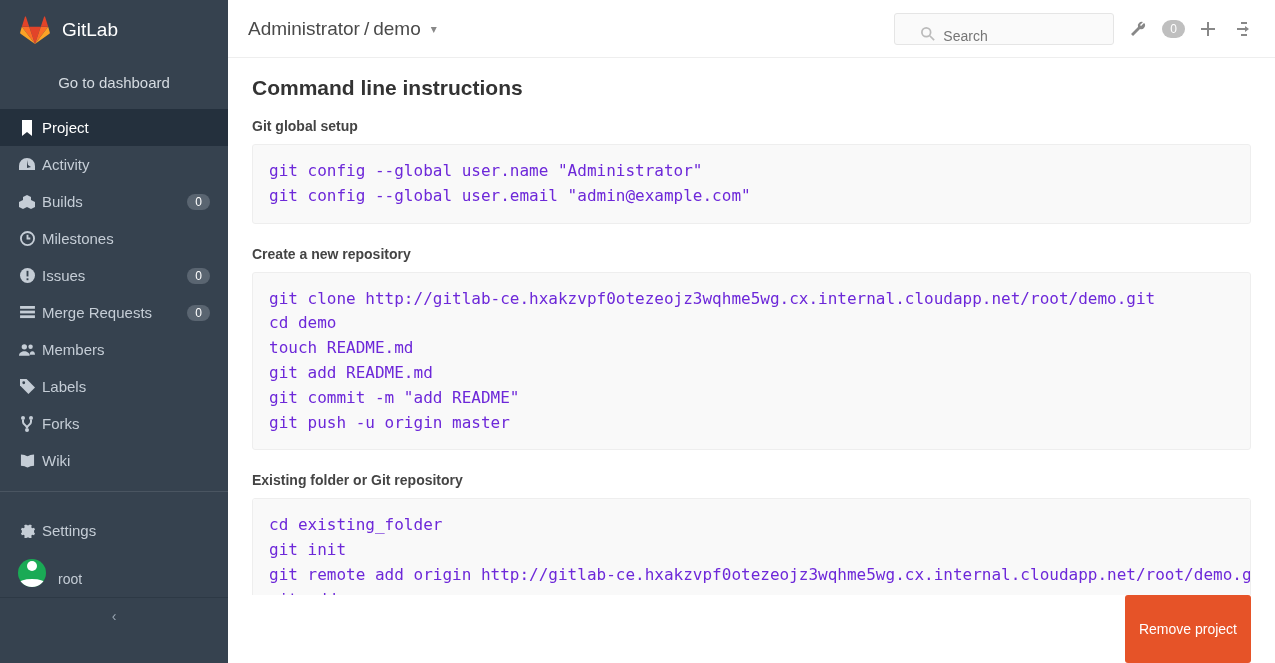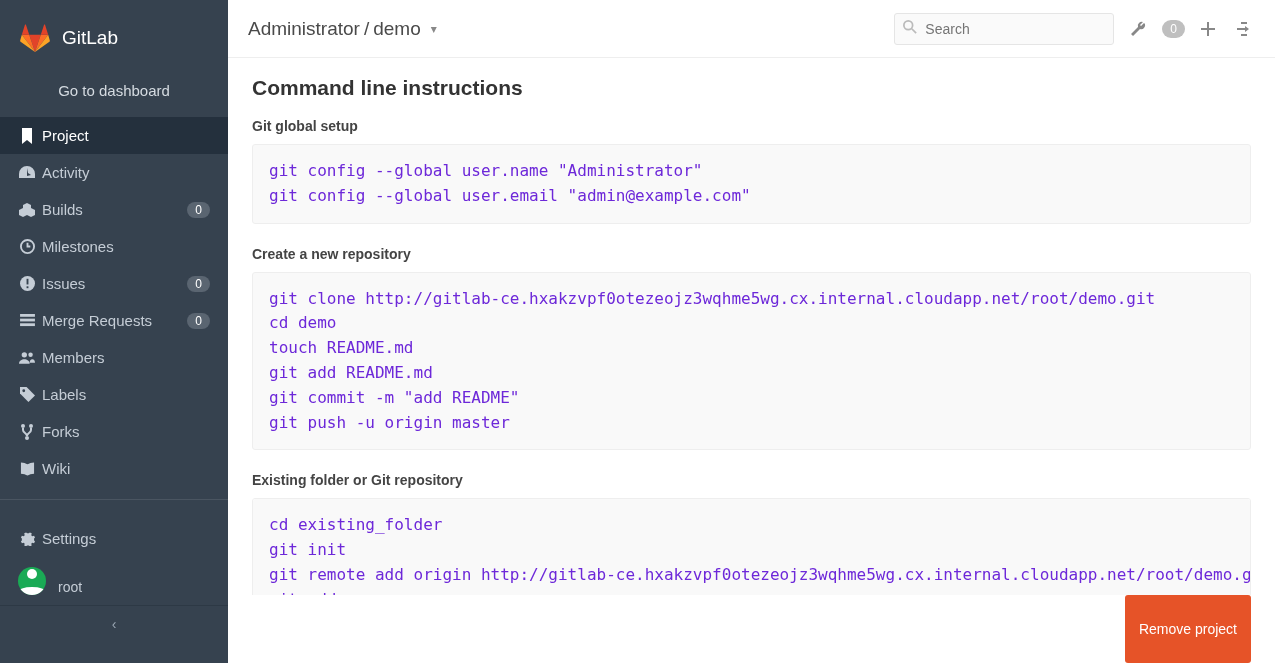--- a/index.html
+++ b/index.html
@@ -1,21 +1,21 @@
 <!DOCTYPE html>
 <html><head>
 <meta charset="utf-8">
 <style>
 * { margin: 0; padding: 0; box-sizing: border-box; }
 body { font-family: -apple-system, BlinkMacSystemFont, "Segoe UI", Helvetica, Arial, sans-serif; font-size: 14px; color: #333; background: #fff; }
 .app { display: flex; height: 663px; width: 1275px; overflow: hidden; }
 
 
 .sidebar { width: 228px; background: #36424f; color: #c5cdd6; display: flex; flex-direction: column; }
-.logo-row { display: flex; align-items: center; padding: 24px 20px 18px; gap: 12px; }
+.logo-row { display: flex; align-items: center; padding: 16px 20px 18px; gap: 12px; }
 .logo-mark svg { display: block; }
 .logo-text { color: #fff; font-size: 19px; font-weight: 400; }
 .dashboard-link { text-align: center; padding: 12px 0 18px; color: #d5dbe1; font-size: 15px; cursor: pointer; }
 .nav { list-style: none; }
 .nav li { display: flex; align-items: center; padding: 10px 18px; gap: 6px; cursor: pointer; color: #c5cdd6; font-size: 15px; }
 .nav li.active { background: #24303d; color: #fff; }
 .nav li .icon { width: 18px; display: inline-flex; justify-content: center; }
 .nav li .label { flex: 1; }
 .nav li .badge { background: #5a6571; color: #fff; font-size: 12px; border-radius: 10px; padding: 1px 8px; min-width: 20px; text-align: center; }
 .settings-group { border-top: 1px solid #4a5561; margin-top: 12px; padding-top: 20px; }
@@ -25,21 +25,21 @@
 .avatar::before { width: 10px; height: 10px; border-radius: 50%; top: 2px; left: 9px; }
 .avatar::after { width: 28px; height: 10px; bottom: -2px; left: 0; border-radius: 50% 50% 0 0; }
 .collapse-row { border-top: 1px solid #2d3945; text-align: center; padding: 10px 0; cursor: pointer; color: #9aa6b3; }
 
 
 .main { flex: 1; display: flex; flex-direction: column; overflow: hidden; border-radius: 15px; }
 .topbar { height: 58px; border-bottom: 1px solid #eee; display: flex; align-items: center; padding: 0 20px; gap: 12px; }
 .breadcrumb { font-size: 19px; color: #4a4a4a; display: flex; align-items: center; gap: 4px; }
 .breadcrumb .chev { font-size: 12px; color: #888; margin-left: 6px; }
 .topbar-spacer { flex: 1; }
-.search-box { width: 220px; height: 32px; border: 1px solid #e5e5e5; background: #fafafa; border-radius: 3px; display: flex; align-items: center; padding: 0 8px; color: #999; gap: 8px; }
+.search-box { width: 220px; height: 32px; border: 1px solid #e5e5e5; background: #fafafa; border-radius: 3px; display: flex; align-items: flex-end; padding: 0 26px; color: #999; gap: 8px; }
 .search-box input { border: none; background: transparent; outline: none; flex: 1; font-size: 14px; color: #555; }
 .top-icon { color: #888; cursor: pointer; padding: 4px; display: inline-flex; }
 .top-badge { background: #bfbfbf; color: #fff; border-radius: 10px; padding: 2px 8px; font-size: 12px; cursor: pointer; }
 
 .content { flex: 1; overflow: auto; padding: 18px 24px 24px; }
 h2.title { font-size: 21px; font-weight: 700; color: #333; margin-bottom: 18px; }
 h4.subhead { font-size: 14px; font-weight: 700; color: #444; margin: 10px 0 10px; }
 pre.code { background: #f9f9f9; border: 1px solid #eee; border-radius: 3px; padding: 14px 16px; font-family: Menlo, Monaco, Consolas, monospace; font-size: 16px; line-height: 1.55; color: #6d28d9; white-space: pre; overflow-x: auto; margin-bottom: 22px; }
 
 .footer-actions { display: flex; justify-content: flex-end; padding-right: 24px; }

